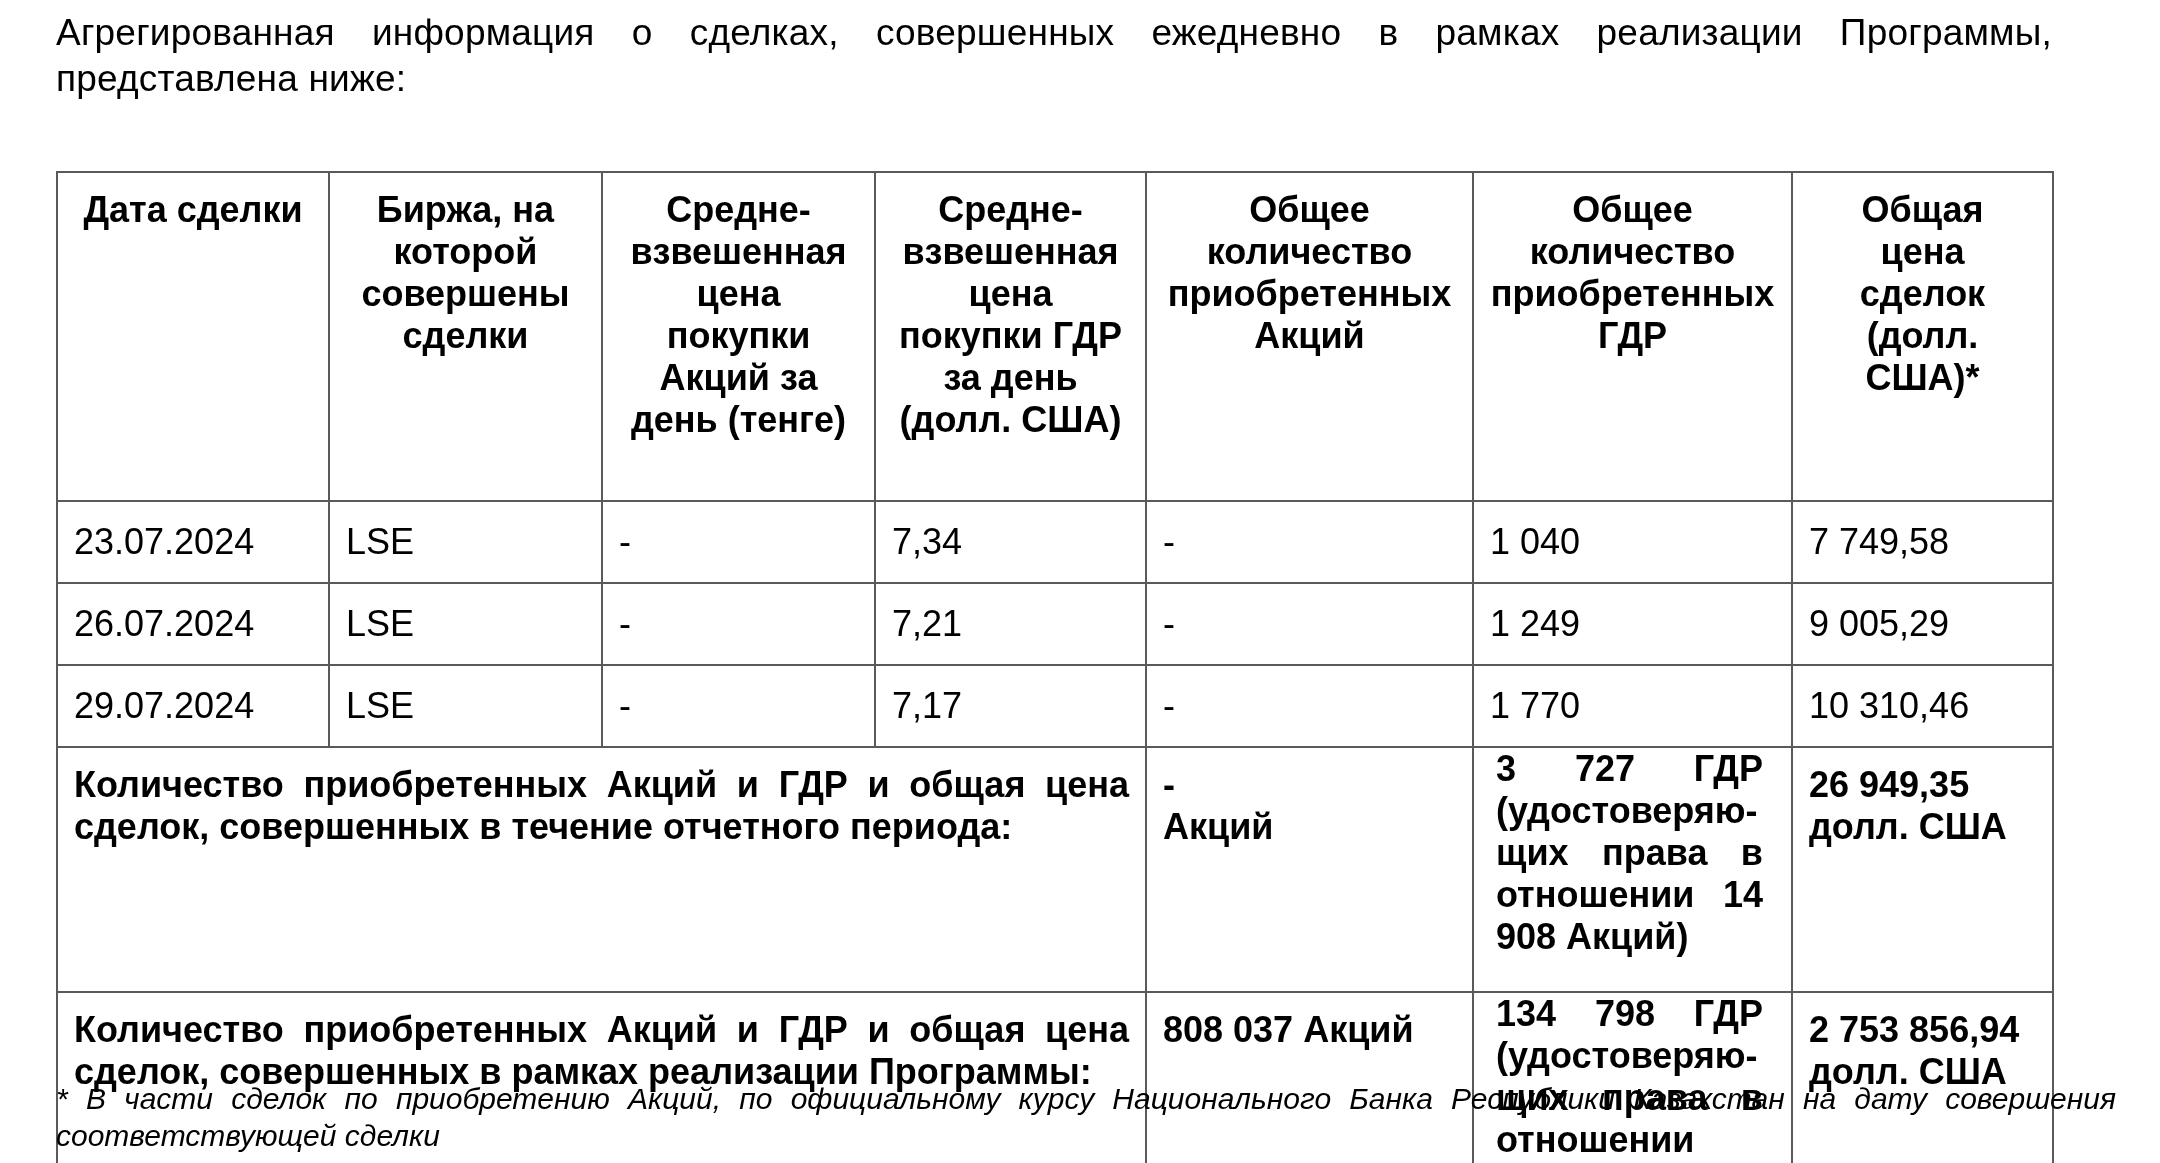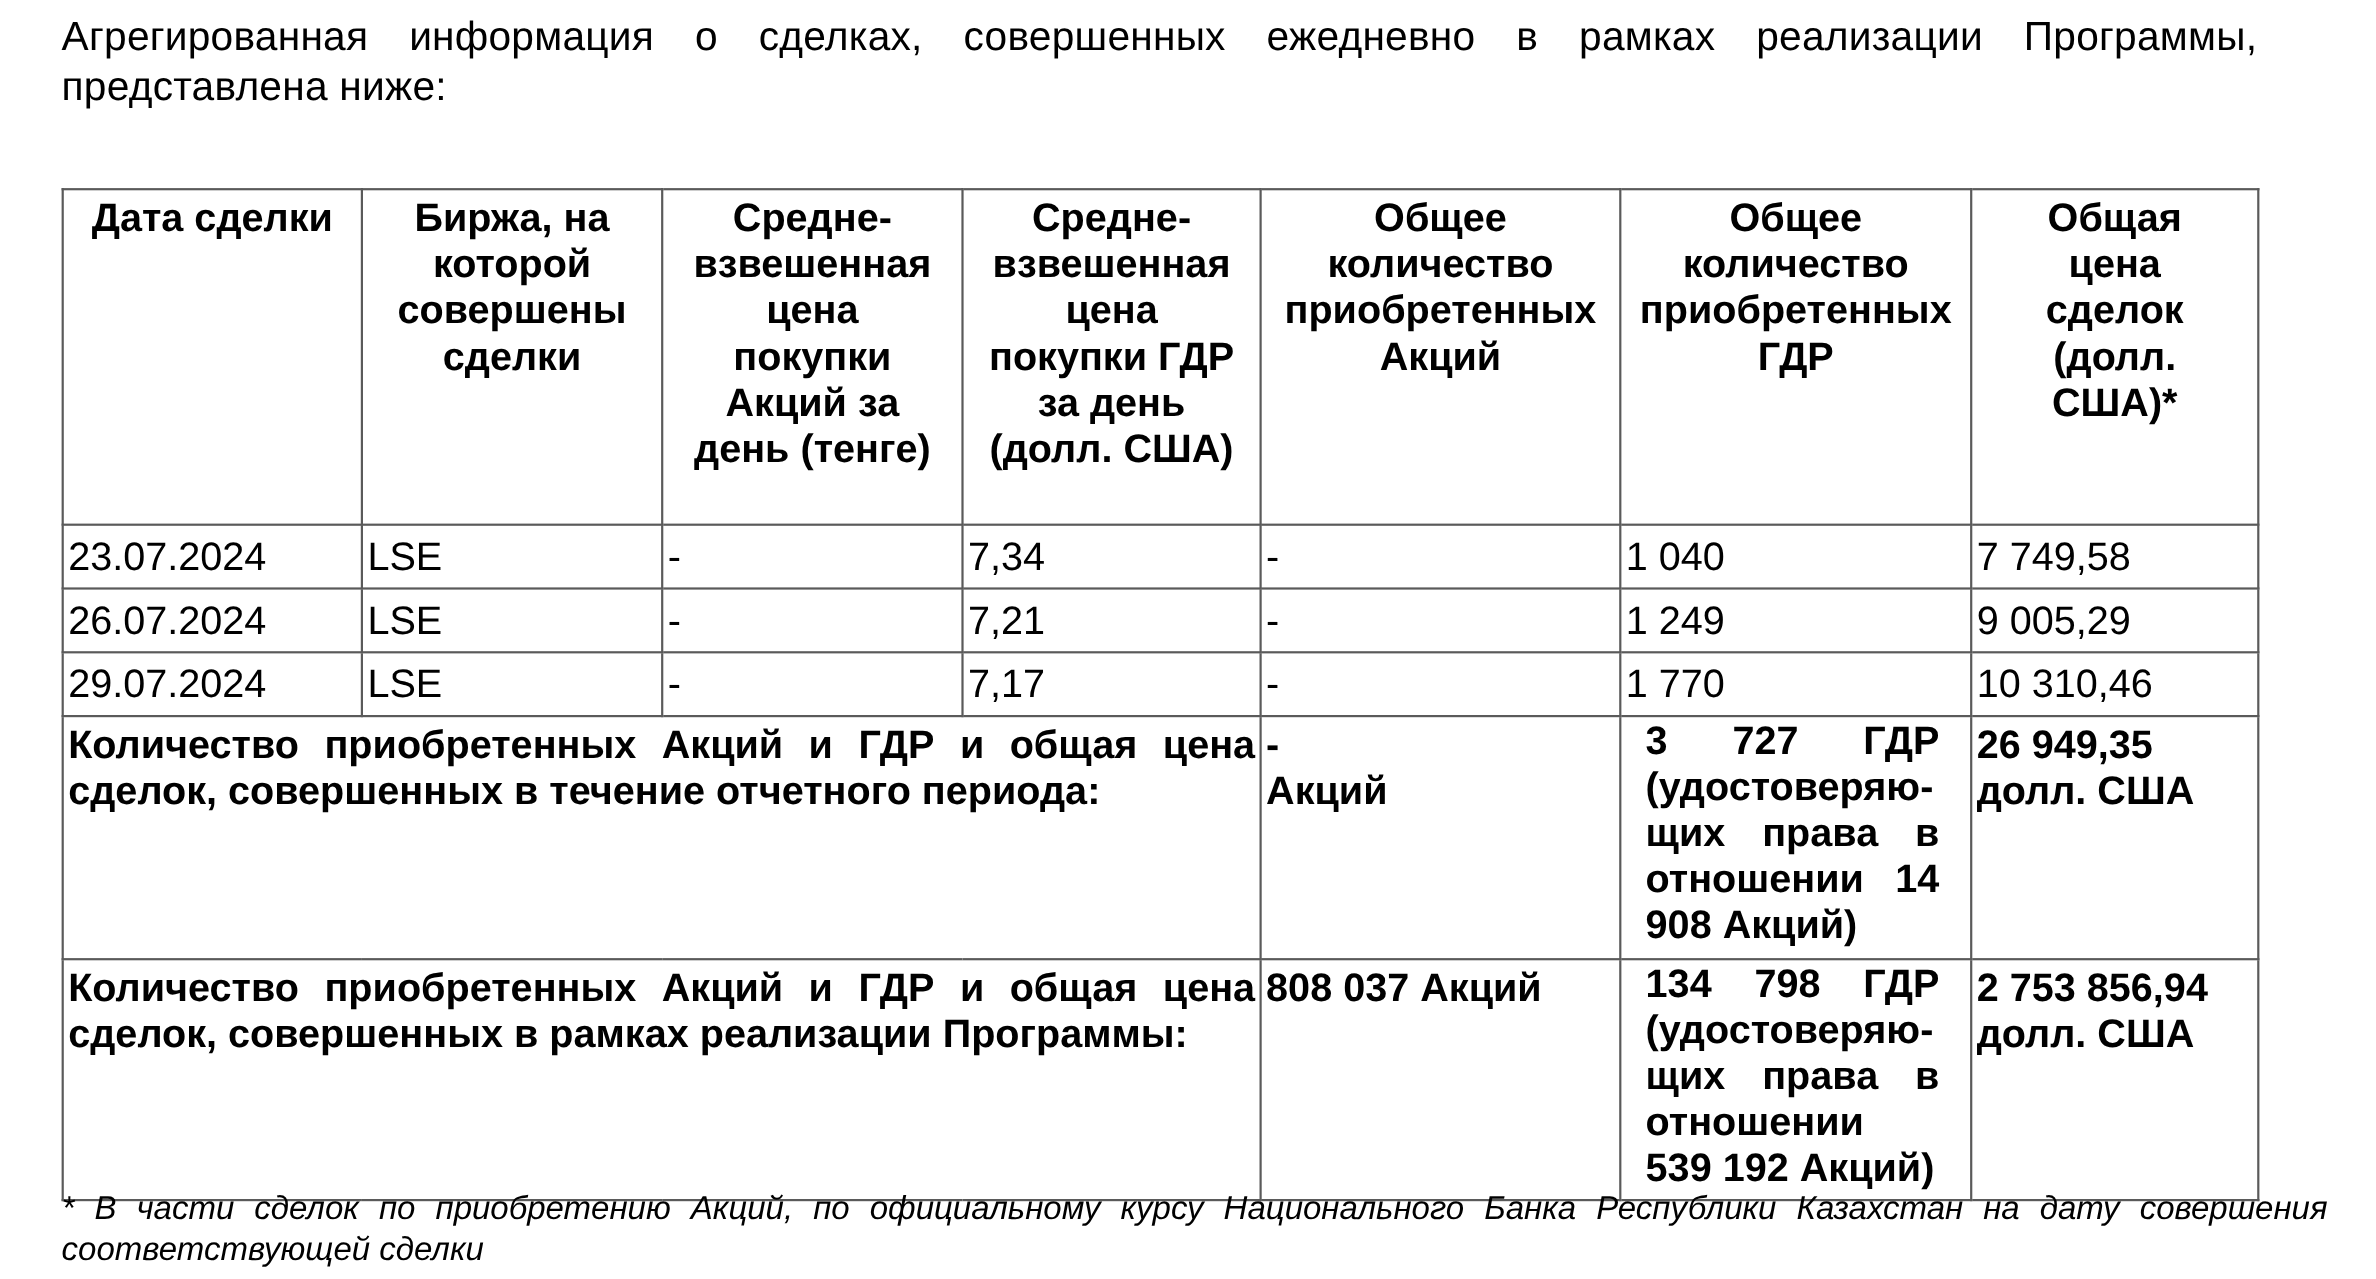--- a/index.html
+++ b/index.html
@@ -14,21 +14,21 @@
   }
   .intro .line1 { display: block; text-align: justify; text-align-last: justify; }
   .intro .line2 { display: block; }
 
   table.deals {
     position: absolute; left: 56px; top: 171px;
     border-collapse: collapse; table-layout: fixed;
     width: 1996px;
   }
   table.deals td, table.deals th {
-    border: 2.5px solid #5a5a5a; padding: 4px; vertical-align: top;
+    border: 2.5px solid #5a5a5a; padding: 16px; vertical-align: top;
     font-size: 36px;
   }
   th.hdr {
     font-weight: bold; text-align: center; line-height: 42px;
     height: 295px; padding-top: 2px;
   }
   td.val { height: 48px; line-height: 48px; font-size: 38px; }
   td.sumlabel {
     font-weight: bold; text-align: justify; text-align-last: left;
     padding: 0 20px 0 22px; line-height: 42px;

